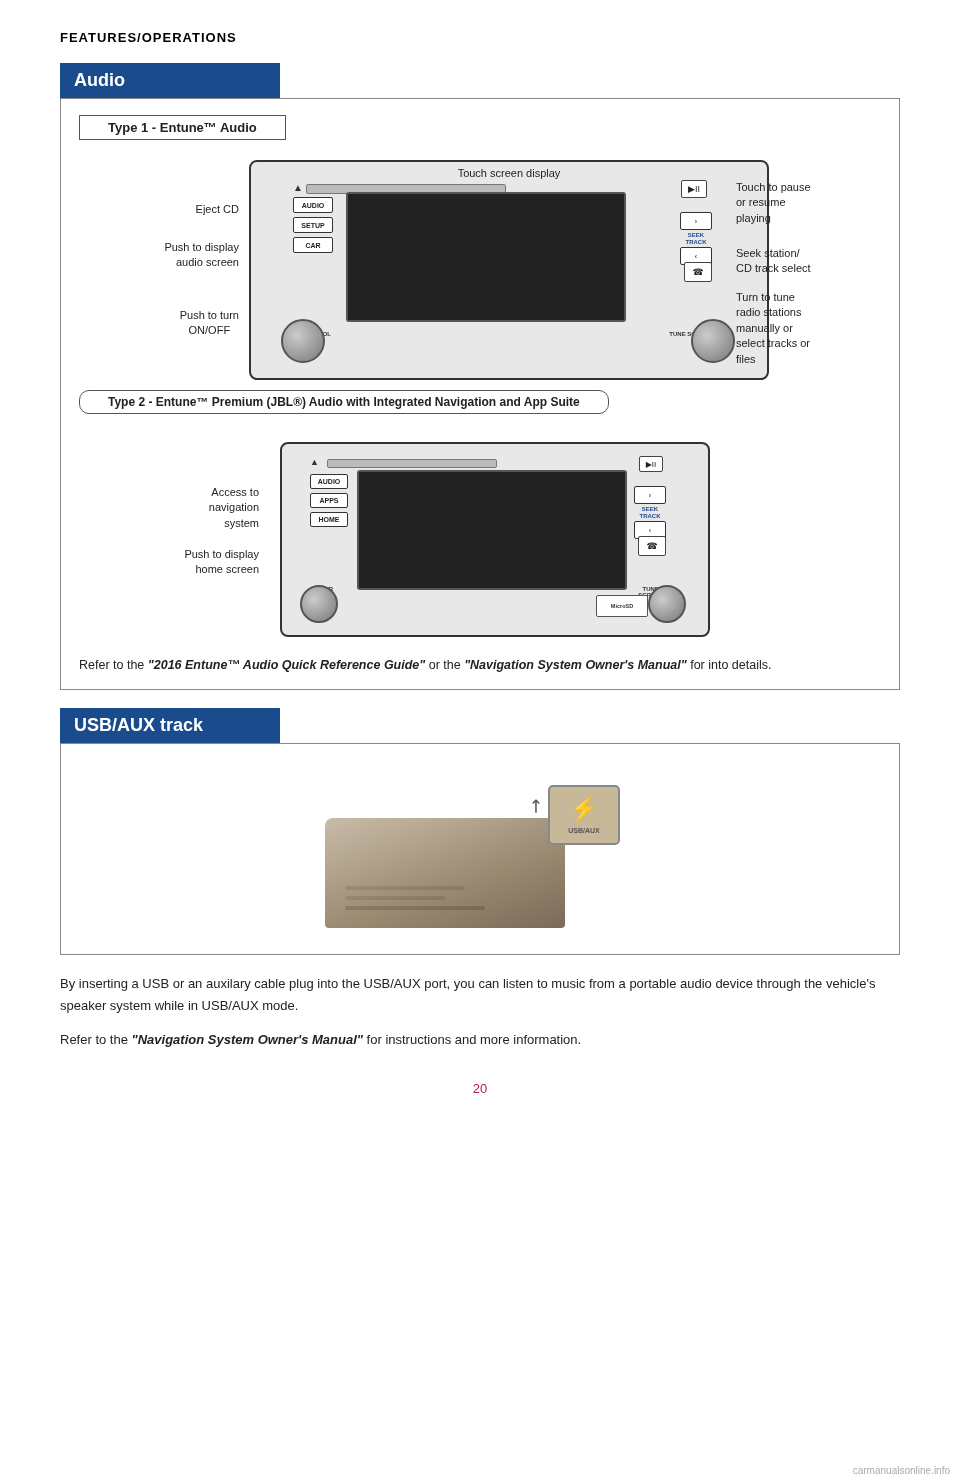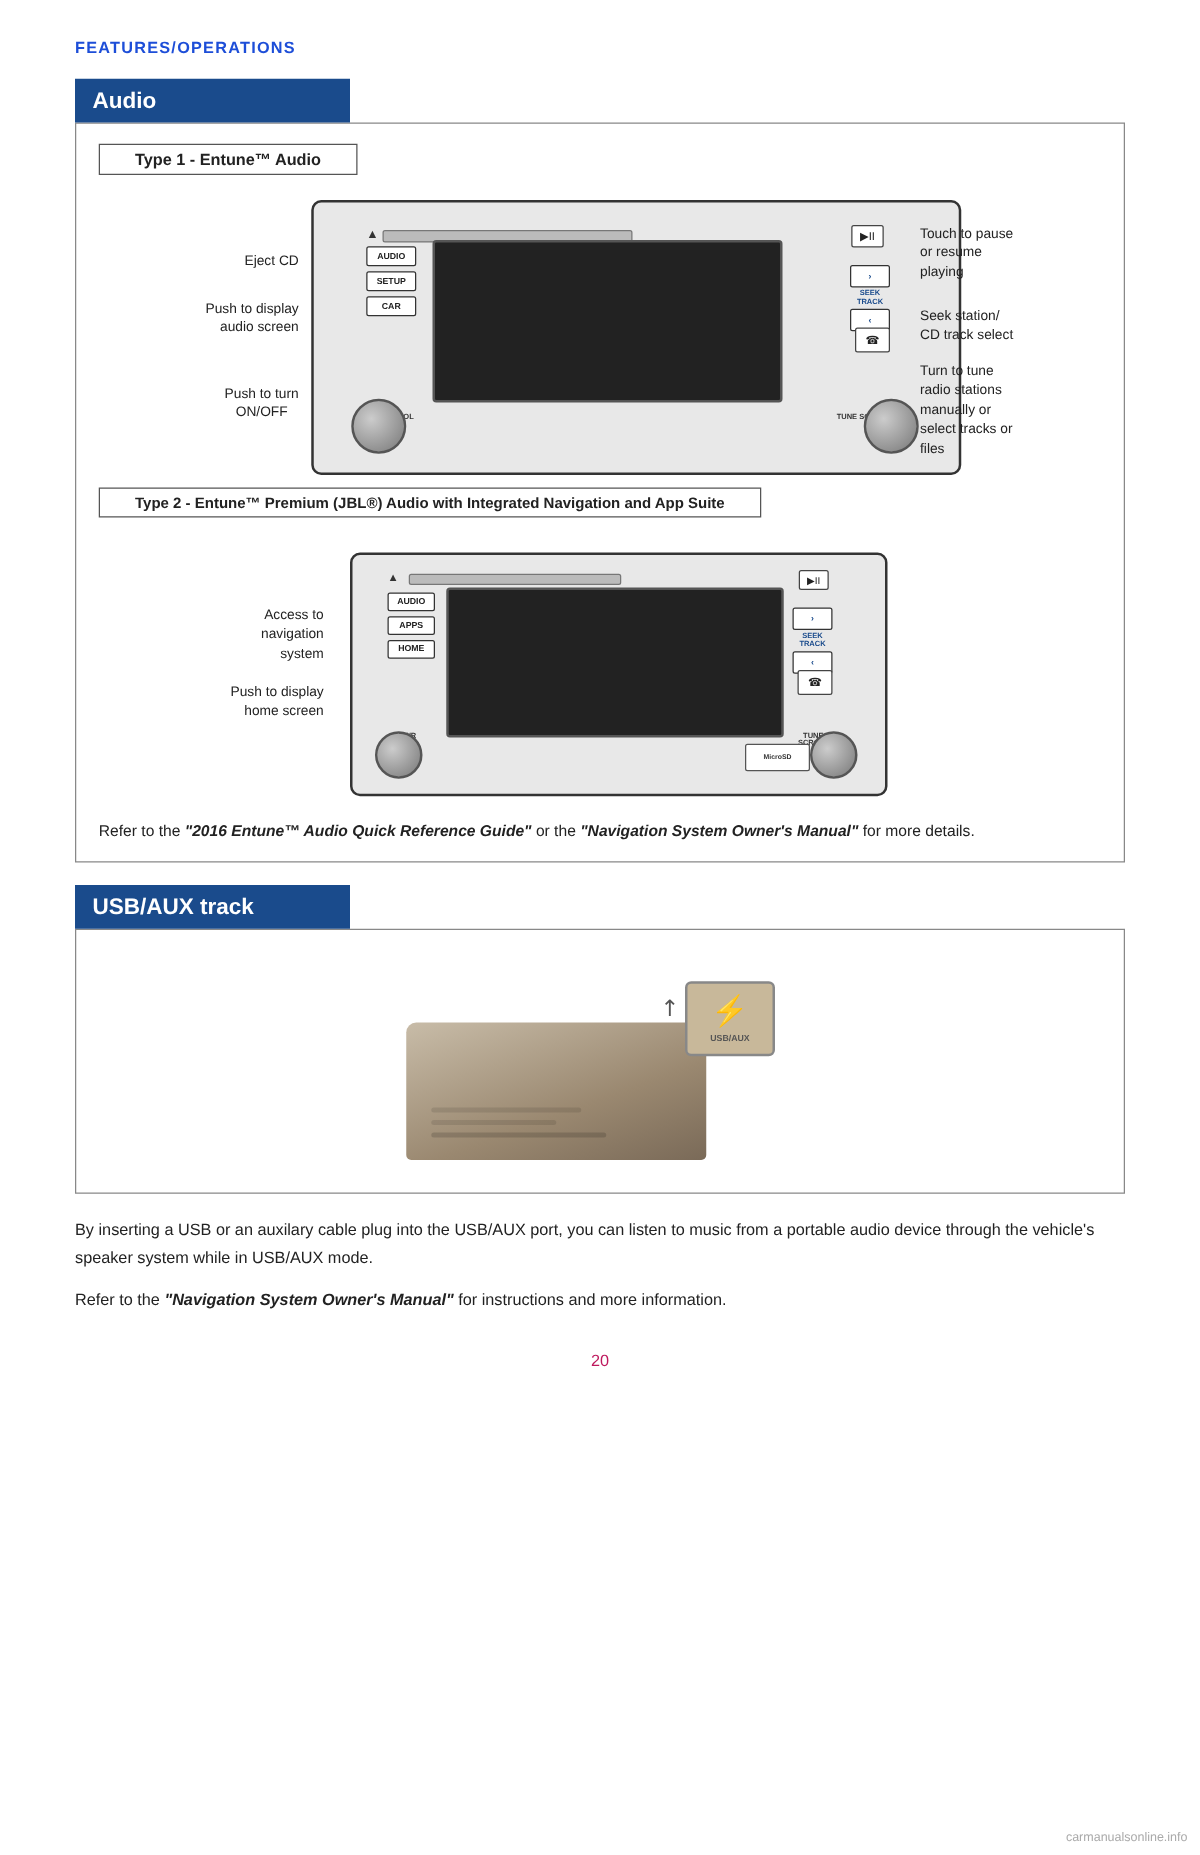--- a/index.html
+++ b/index.html
@@ -9,21 +9,21 @@
       color: #222;
       width: 960px;
       min-height: 1484px;
       padding: 30px 60px 40px 60px;
       font-size: 14px;
     }
     .page-title {
       font-size: 13px;
       font-weight: bold;
       letter-spacing: 1px;
-      color: #1d4ed8;
+      color: #000000;
       margin-bottom: 18px;
     }
     .section-header {
       background: #1a4b8c;
       color: #fff;
       font-size: 18px;
       font-weight: bold;
       padding: 7px 14px;
       display: inline-block;
       min-width: 220px;
@@ -223,20 +223,21 @@
   <div class="diagram-wrapper">
 
     <div class="left-labels">
       <div class="lbl" style="top:52px; right:5px; text-align:center;padding-left:44px;">Eject CD</div>
       <div class="lbl" style="top:90px; right:5px; text-align:right; line-height:1.4;">Push to display<br>audio screen</div>
       <div class="lbl" style="top:158px; right:5px; text-align:center; line-height:1.4;">Push to turn<br>ON/OFF</div>
     </div>
 
     <div class="unit1">
 
+      <div style="text-align:center; font-size:11px; position:absolute; top:5px; left:0; right:0;">Touch screen display</div>
 
       <div class="eject-slot"></div>
 
       <div style="position:absolute; top:20px; left:42px; font-size:10px; color:#333;">▲</div>
 
       <div class="unit2-screen" style="top:30px; left:95px; width:280px; height:130px;"></div>
 
       <div class="play-pause-btn">▶II</div>
 
       <div style="position:absolute; top:35px; left:42px; display:flex; flex-direction:column; gap:4px;">
@@ -269,21 +270,21 @@
     </div>
 
     <div class="right-labels">
       <div class="lbl" style="top:30px; left:10px; line-height:1.4;">Touch to pause<br>or resume<br>playing</div>
       <div class="lbl" style="top:96px; left:10px; line-height:1.4;">Seek station/<br>CD track select</div>
       <div class="lbl" style="top:140px; left:10px; line-height:1.4;">Turn to tune<br>radio stations<br>manually or<br>select tracks or<br>files</div>
     </div>
   </div>
 
   
-  <div class="type-label" style="font-size:12px;">Type 2 - Entune™ Premium (JBL®) Audio with Integrated Navigation and App Suite</div>
+  <div class="type-label" style="font-size:12px;border-radius:10px;">Type 2 - Entune™ Premium (JBL®) Audio with Integrated Navigation and App Suite</div>
 
   
   <div class="diagram-wrapper2" style="margin-top:8px;">
 
     <div class="left-labels" style="width:185px;">
       <div class="lbl" style="top:53px; right:5px; text-align:right; line-height:1.4;">Access to<br>navigation<br>system</div>
       <div class="lbl" style="top:115px; right:5px; text-align:right; line-height:1.4;">Push to display<br>home screen</div>
     </div>
 
     <div class="unit2">
@@ -324,21 +325,21 @@
 
       <div class="map-card">
         <span style="font-size:5.5px; font-weight:bold; line-height:1.1;">MicroSD</span>
       </div>
     </div>
 
   </div>
 
   
   <div class="ref-text">
-    <span>Refer to the </span><span class="italic-bold">"2016 Entune™ Audio Quick Reference Guide"</span><span> or the </span><span class="italic-bold">"Navigation System Owner's Manual"</span><span> for more details.</span>
+    <span>Refer to the </span><span class="italic-bold">"2016 Entune™ Audio Quick Reference Guide"</span><span> or the </span><span class="italic-bold">"Navigation System Owner's Manual"</span><span> for into details.</span>
   </div>
 
 </div>
 
 
 <div class="section-header">USB/AUX track</div>
 
 
 <div class="section-box" style="min-height:185px;">
   <div class="usb-diagram">

